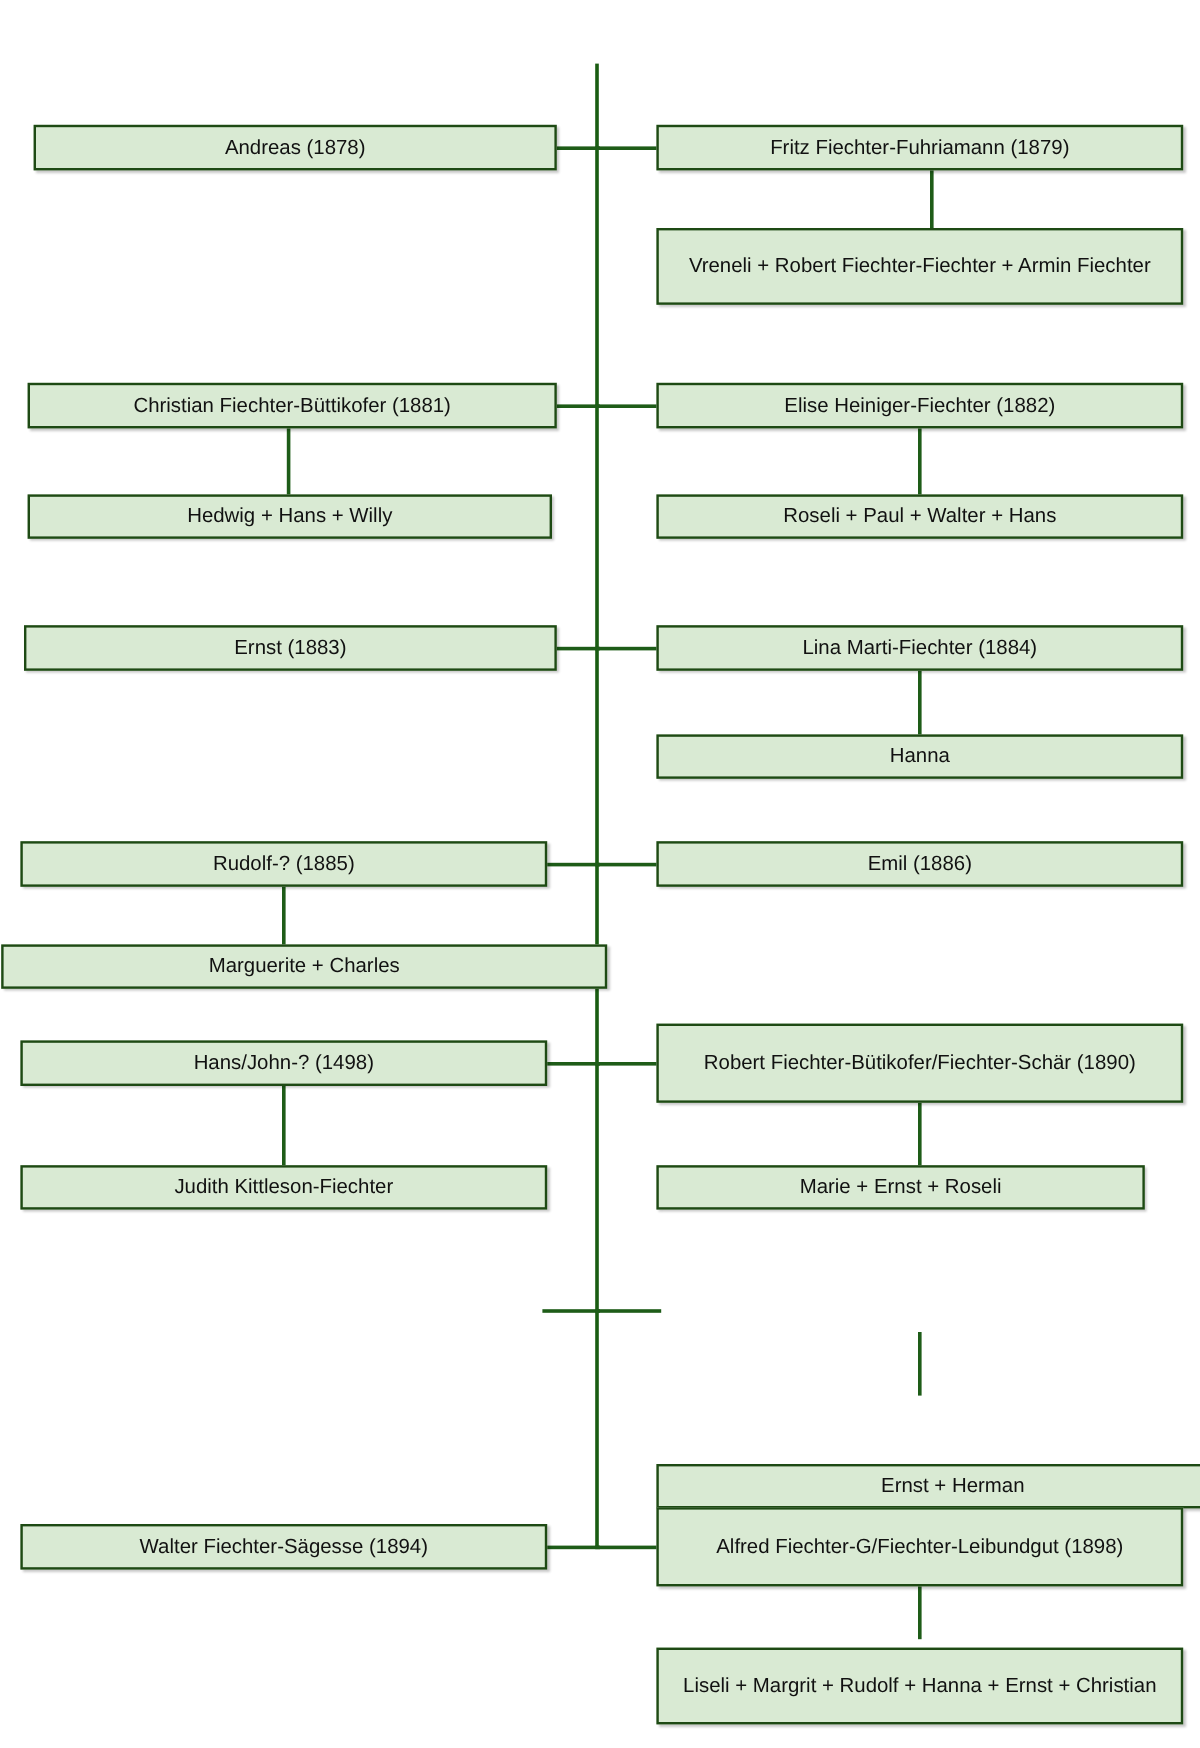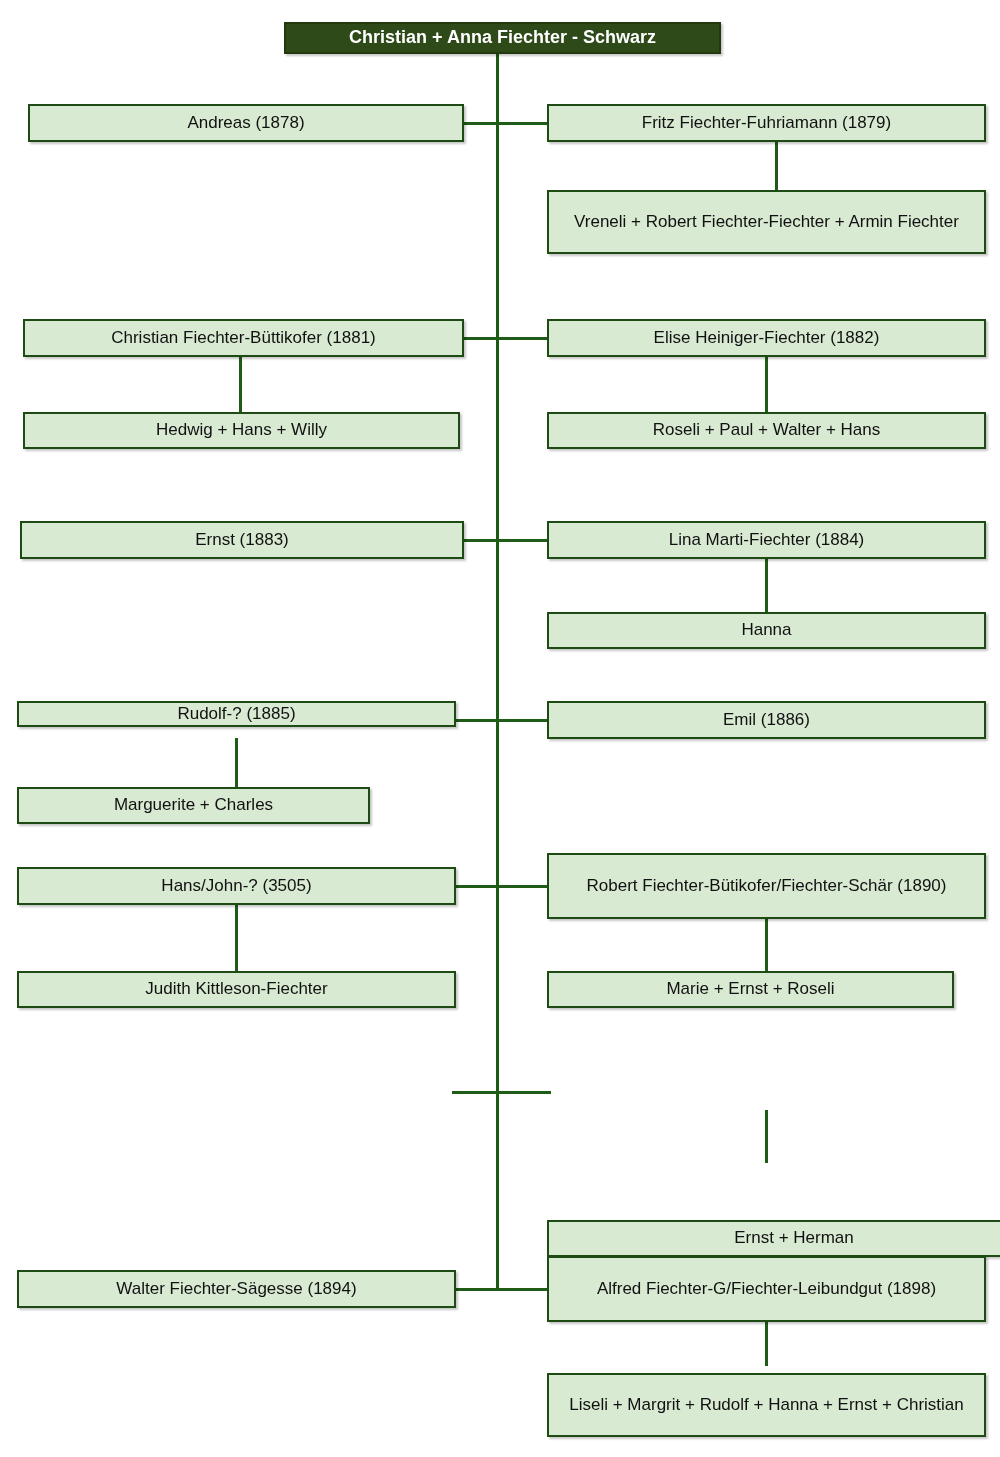--- a/index.html
+++ b/index.html
@@ -60,23 +60,20 @@
   .conn.h { height: 3px; }
   .trunk { background: #1a5c12; }
 </style>
 </head>
 <body>
 
 <div id="canvas">
 
   <div class="conn v trunk" style="left:496px; top:53px; height:1236px;"></div>
 
-  <div class="node root" style="left:284px; top:22px; width:437px; height:32px;">
-    <span>Christian + Anna Fiechter - Schwarz</span>
-  </div>
 
   <div class="conn h" style="left:460px; top:122px; width:40px;"></div>
   <div class="conn h" style="left:496px; top:122px; width:55px;"></div>
 
   <div class="node parent" style="left:28px; top:104px; width:436px; height:38px;">
     <span>Andreas (1878)</span>
   </div>
 
   <div class="node parent" style="left:547px; top:104px; width:439px; height:38px;">
     <span>Fritz Fiechter-Fuhriamann (1879)</span>
@@ -123,39 +120,39 @@
 
   <div class="conn v" style="left:765px; top:558px; width:3px; height:55px;"></div>
 
   <div class="node child" style="left:547px; top:612px; width:439px; height:37px;">
     <span>Hanna</span>
   </div>
 
   <div class="conn h" style="left:452px; top:719px; width:48px;"></div>
   <div class="conn h" style="left:496px; top:719px; width:55px;"></div>
 
-  <div class="node parent" style="left:17px; top:701px; width:439px; height:26px;">
+  <div class="node parent" style="left:17px; top:701px; width:439px; height:38px;">
     <span>Rudolf-? (1885)</span>
   </div>
 
   <div class="node parent" style="left:547px; top:701px; width:439px; height:38px;">
     <span>Emil (1886)</span>
   </div>
 
   <div class="conn v" style="left:235px; top:738px; width:3px; height:50px;"></div>
 
-  <div class="node child" style="left:17px; top:787px; width:353px; height:37px;">
+  <div class="node child" style="left:1px; top:787px; width:505px; height:37px;">
     <span>Marguerite + Charles</span>
   </div>
 
   <div class="conn h" style="left:452px; top:885px; width:48px;"></div>
   <div class="conn h" style="left:496px; top:885px; width:55px;"></div>
 
   <div class="node parent" style="left:17px; top:867px; width:439px; height:38px;">
-    <span>Hans/John-? (3505)</span>
+    <span>Hans/John-? (1498)</span>
   </div>
 
   <div class="node parent" style="left:547px; top:853px; width:439px; height:66px;">
     <span>Robert Fiechter-Bütikofer/Fiechter-Schär (1890)</span>
   </div>
 
   <div class="conn v" style="left:235px; top:904px; width:3px; height:68px;"></div>
   <div class="conn v" style="left:765px; top:918px; width:3px; height:54px;"></div>
 
   <div class="node child" style="left:17px; top:971px; width:439px; height:37px;">

